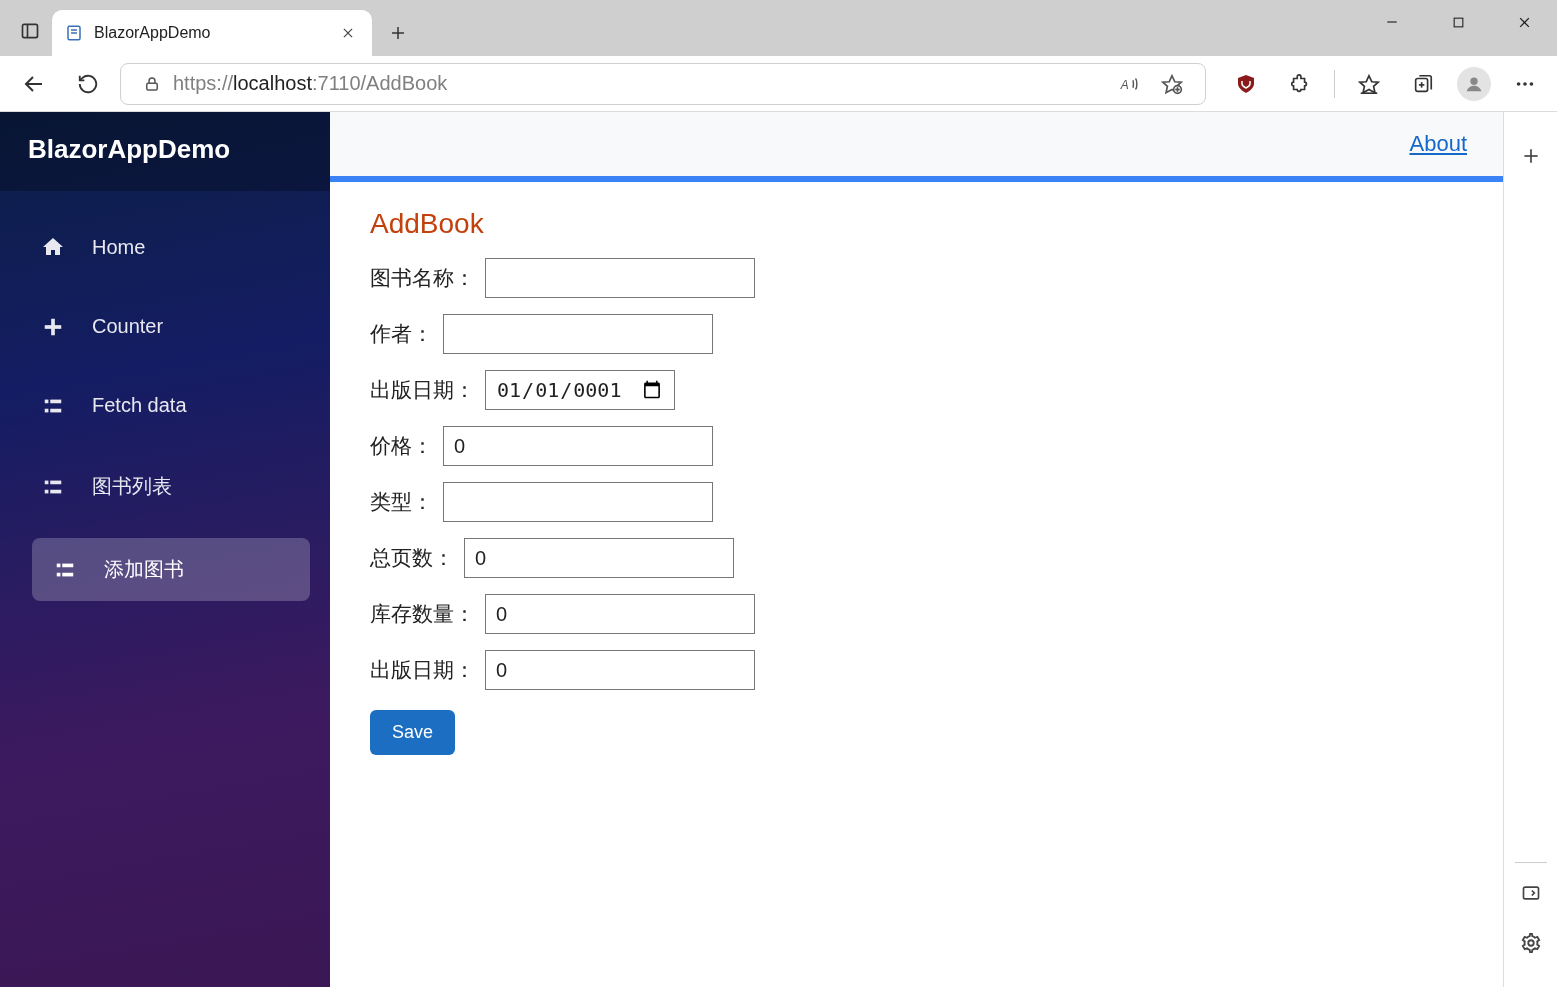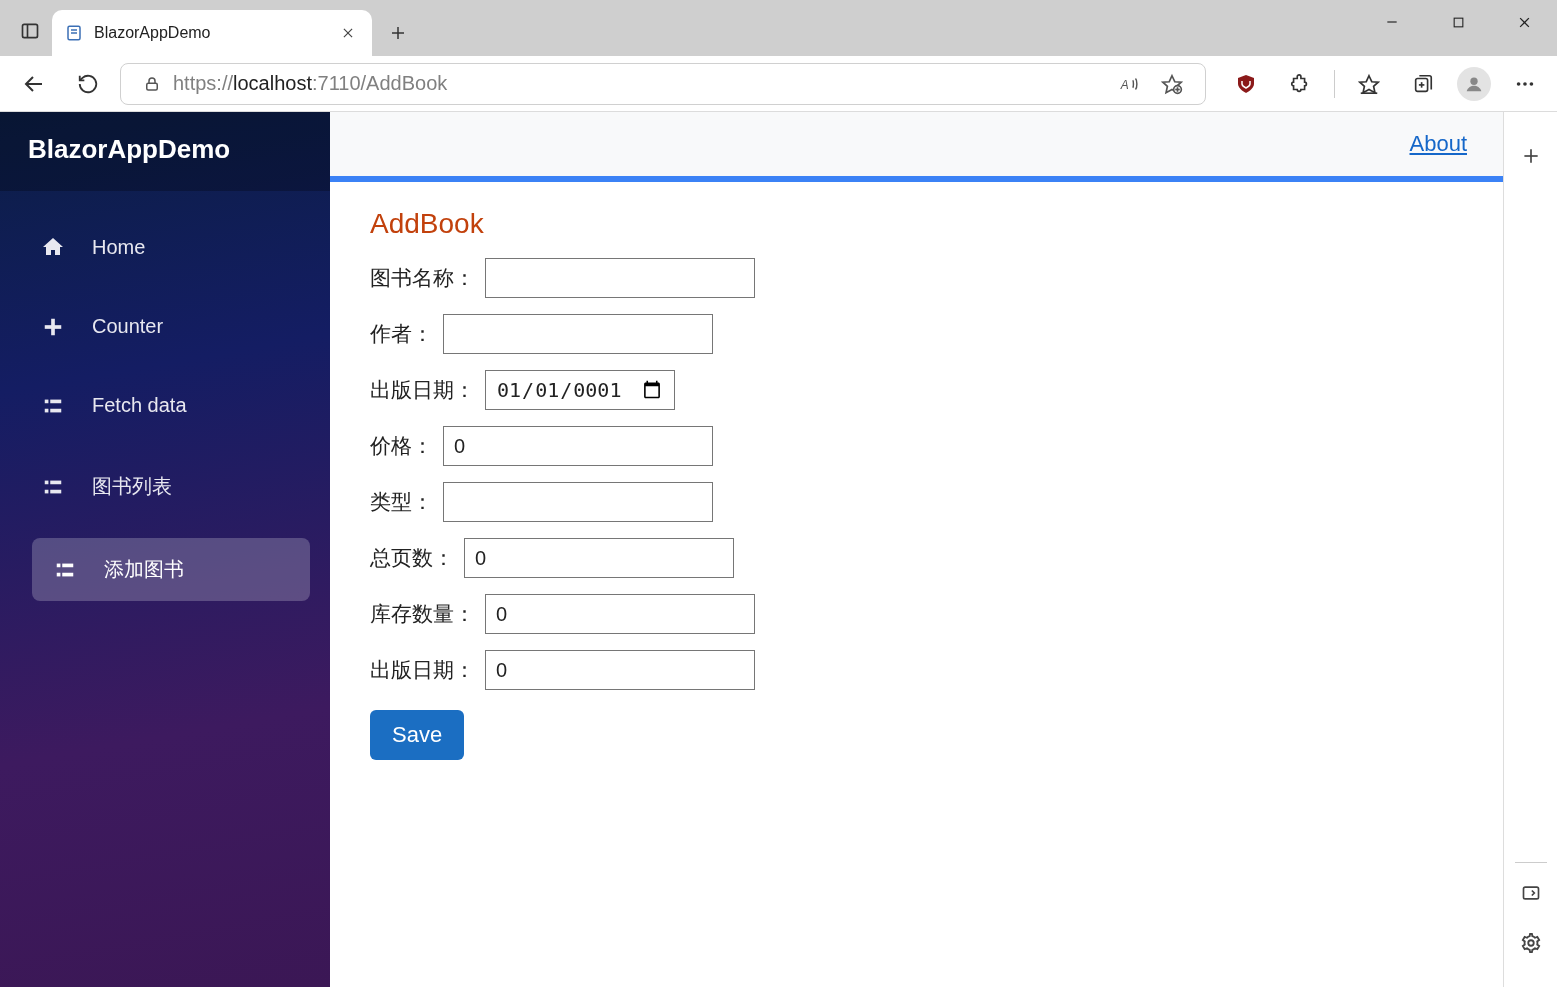--- a/index.html
+++ b/index.html
@@ -234,21 +234,21 @@
     width: 270px;
   }
   .form input.short { width: 190px; }
   .btn-primary {
     display:inline-block;
     padding: 12px 22px;
     background:#1b6ec2;
     color:#fff;
     border:none;
     border-radius:6px;
-    font-size:22px;
+    font-size:18px;
     cursor:pointer;
     margin-top:4px;
   }
 
   svg { display:block; }
 </style>
 </head>
 <body>
 
 <div class="titlebar">

